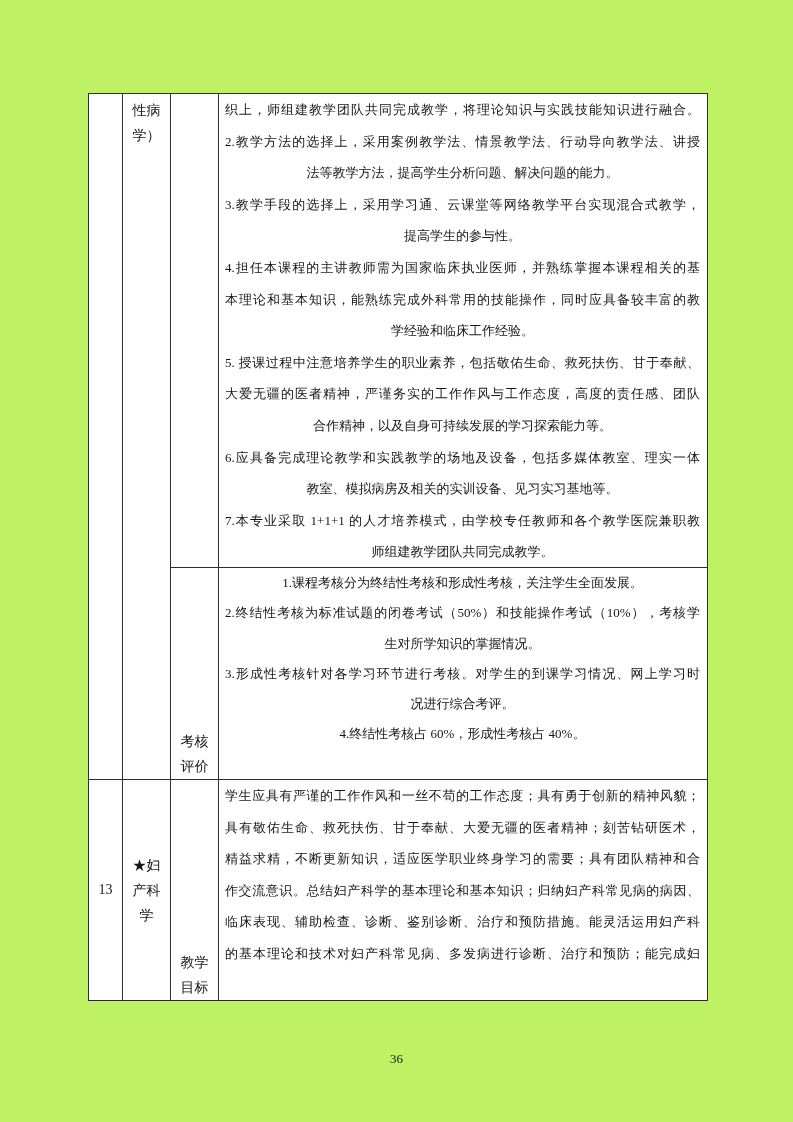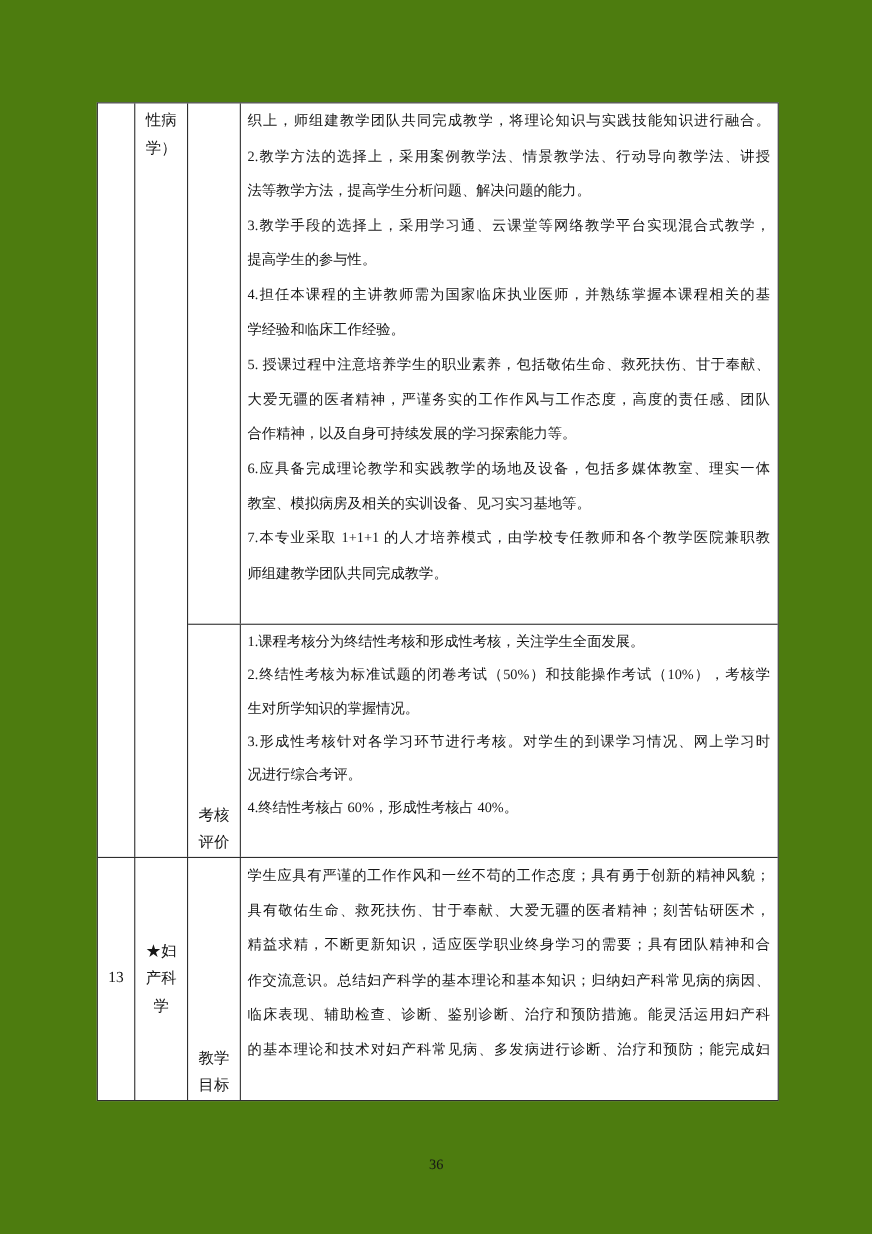--- a/index.html
+++ b/index.html
@@ -1,20 +1,20 @@
 <!DOCTYPE html>
 <html><head>
 <meta charset="utf-8">
 <style>
   html,body{margin:0;padding:0;}
   body{
     width:793px;height:1122px;background:#ffffff;position:relative;overflow:hidden;
     font-family:"Liberation Serif","DejaVu Serif",serif;color:#161616;
   }
-  .page{position:absolute;left:0;top:0;width:793px;height:1122px;background:#4d7c0f;}
+  .page{position:absolute;left:0;top:0;width:793px;height:1122px;background:#bef264;}
   .tbl{
     position:absolute;left:88px;top:93px;width:620px;height:908px;
     border:1px solid #2e2e2e;box-sizing:border-box;
     display:flex;flex-direction:column;background:#fff;
   }
   .block{display:flex;box-sizing:border-box;}
   .blockA{height:686px;border-bottom:1px solid #2e2e2e;}
   .blockB{flex:1;}
   .cell{box-sizing:border-box;border-right:1px solid #2e2e2e;}
   .col-no{width:34px;display:flex;align-items:center;justify-content:center;font-size:14px;}
@@ -26,21 +26,21 @@
   .subrow{display:flex;box-sizing:border-box;}
   .subrow1{height:474px;border-bottom:1px solid #2e2e2e;}
   .subrow2{flex:1;}
   .col-label{
     width:48px;box-sizing:border-box;border-right:1px solid #2e2e2e;
     display:flex;flex-direction:column;align-items:center;justify-content:flex-end;font-size:14px;
   }
   .col-content{
     flex:1;box-sizing:border-box;padding:0 7px 0 6px;overflow:hidden;font-size:13px;
   }
-  .line{overflow:hidden;text-align:left;}
+  .line{overflow:hidden;text-align:center;}
   .line.fill{text-align:justify;text-align-last:justify;}
   .r1 .line{line-height:31.6px;height:31.6px;}
   .r2 .line{line-height:30.28px;height:30.28px;}
   .r3 .line{line-height:31.55px;height:31.55px;}
   .pageno{
     position:absolute;left:0;top:1026px;width:793px;text-align:center;
     font-size:13px;color:#161616;margin-top:25px;
   }
 </style>
 </head>
@@ -59,20 +59,21 @@
       <div class="rightpart">
         <div class="subrow subrow1">
           <div class="col-label"></div>
           <div class="col-content r1">
               <div class="line fill">织上，师组建教学团队共同完成教学，将理论知识与实践技能知识进行融合。</div>
               <div class="line fill">2.教学方法的选择上，采用案例教学法、情景教学法、行动导向教学法、讲授</div>
               <div class="line">法等教学方法，提高学生分析问题、解决问题的能力。</div>
               <div class="line fill">3.教学手段的选择上，采用学习通、云课堂等网络教学平台实现混合式教学，</div>
               <div class="line">提高学生的参与性。</div>
               <div class="line fill">4.担任本课程的主讲教师需为国家临床执业医师，并熟练掌握本课程相关的基</div>
+              <div class="line fill">本理论和基本知识，能熟练完成外科常用的技能操作，同时应具备较丰富的教</div>
               <div class="line">学经验和临床工作经验。</div>
               <div class="line fill">5. 授课过程中注意培养学生的职业素养，包括敬佑生命、救死扶伤、甘于奉献、</div>
               <div class="line fill">大爱无疆的医者精神，严谨务实的工作作风与工作态度，高度的责任感、团队</div>
               <div class="line">合作精神，以及自身可持续发展的学习探索能力等。</div>
               <div class="line fill">6.应具备完成理论教学和实践教学的场地及设备，包括多媒体教室、理实一体</div>
               <div class="line">教室、模拟病房及相关的实训设备、见习实习基地等。</div>
               <div class="line fill">7.本专业采取 1+1+1 的人才培养模式，由学校专任教师和各个教学医院兼职教</div>
               <div class="line">师组建教学团队共同完成教学。</div>
             </div>
         </div>

